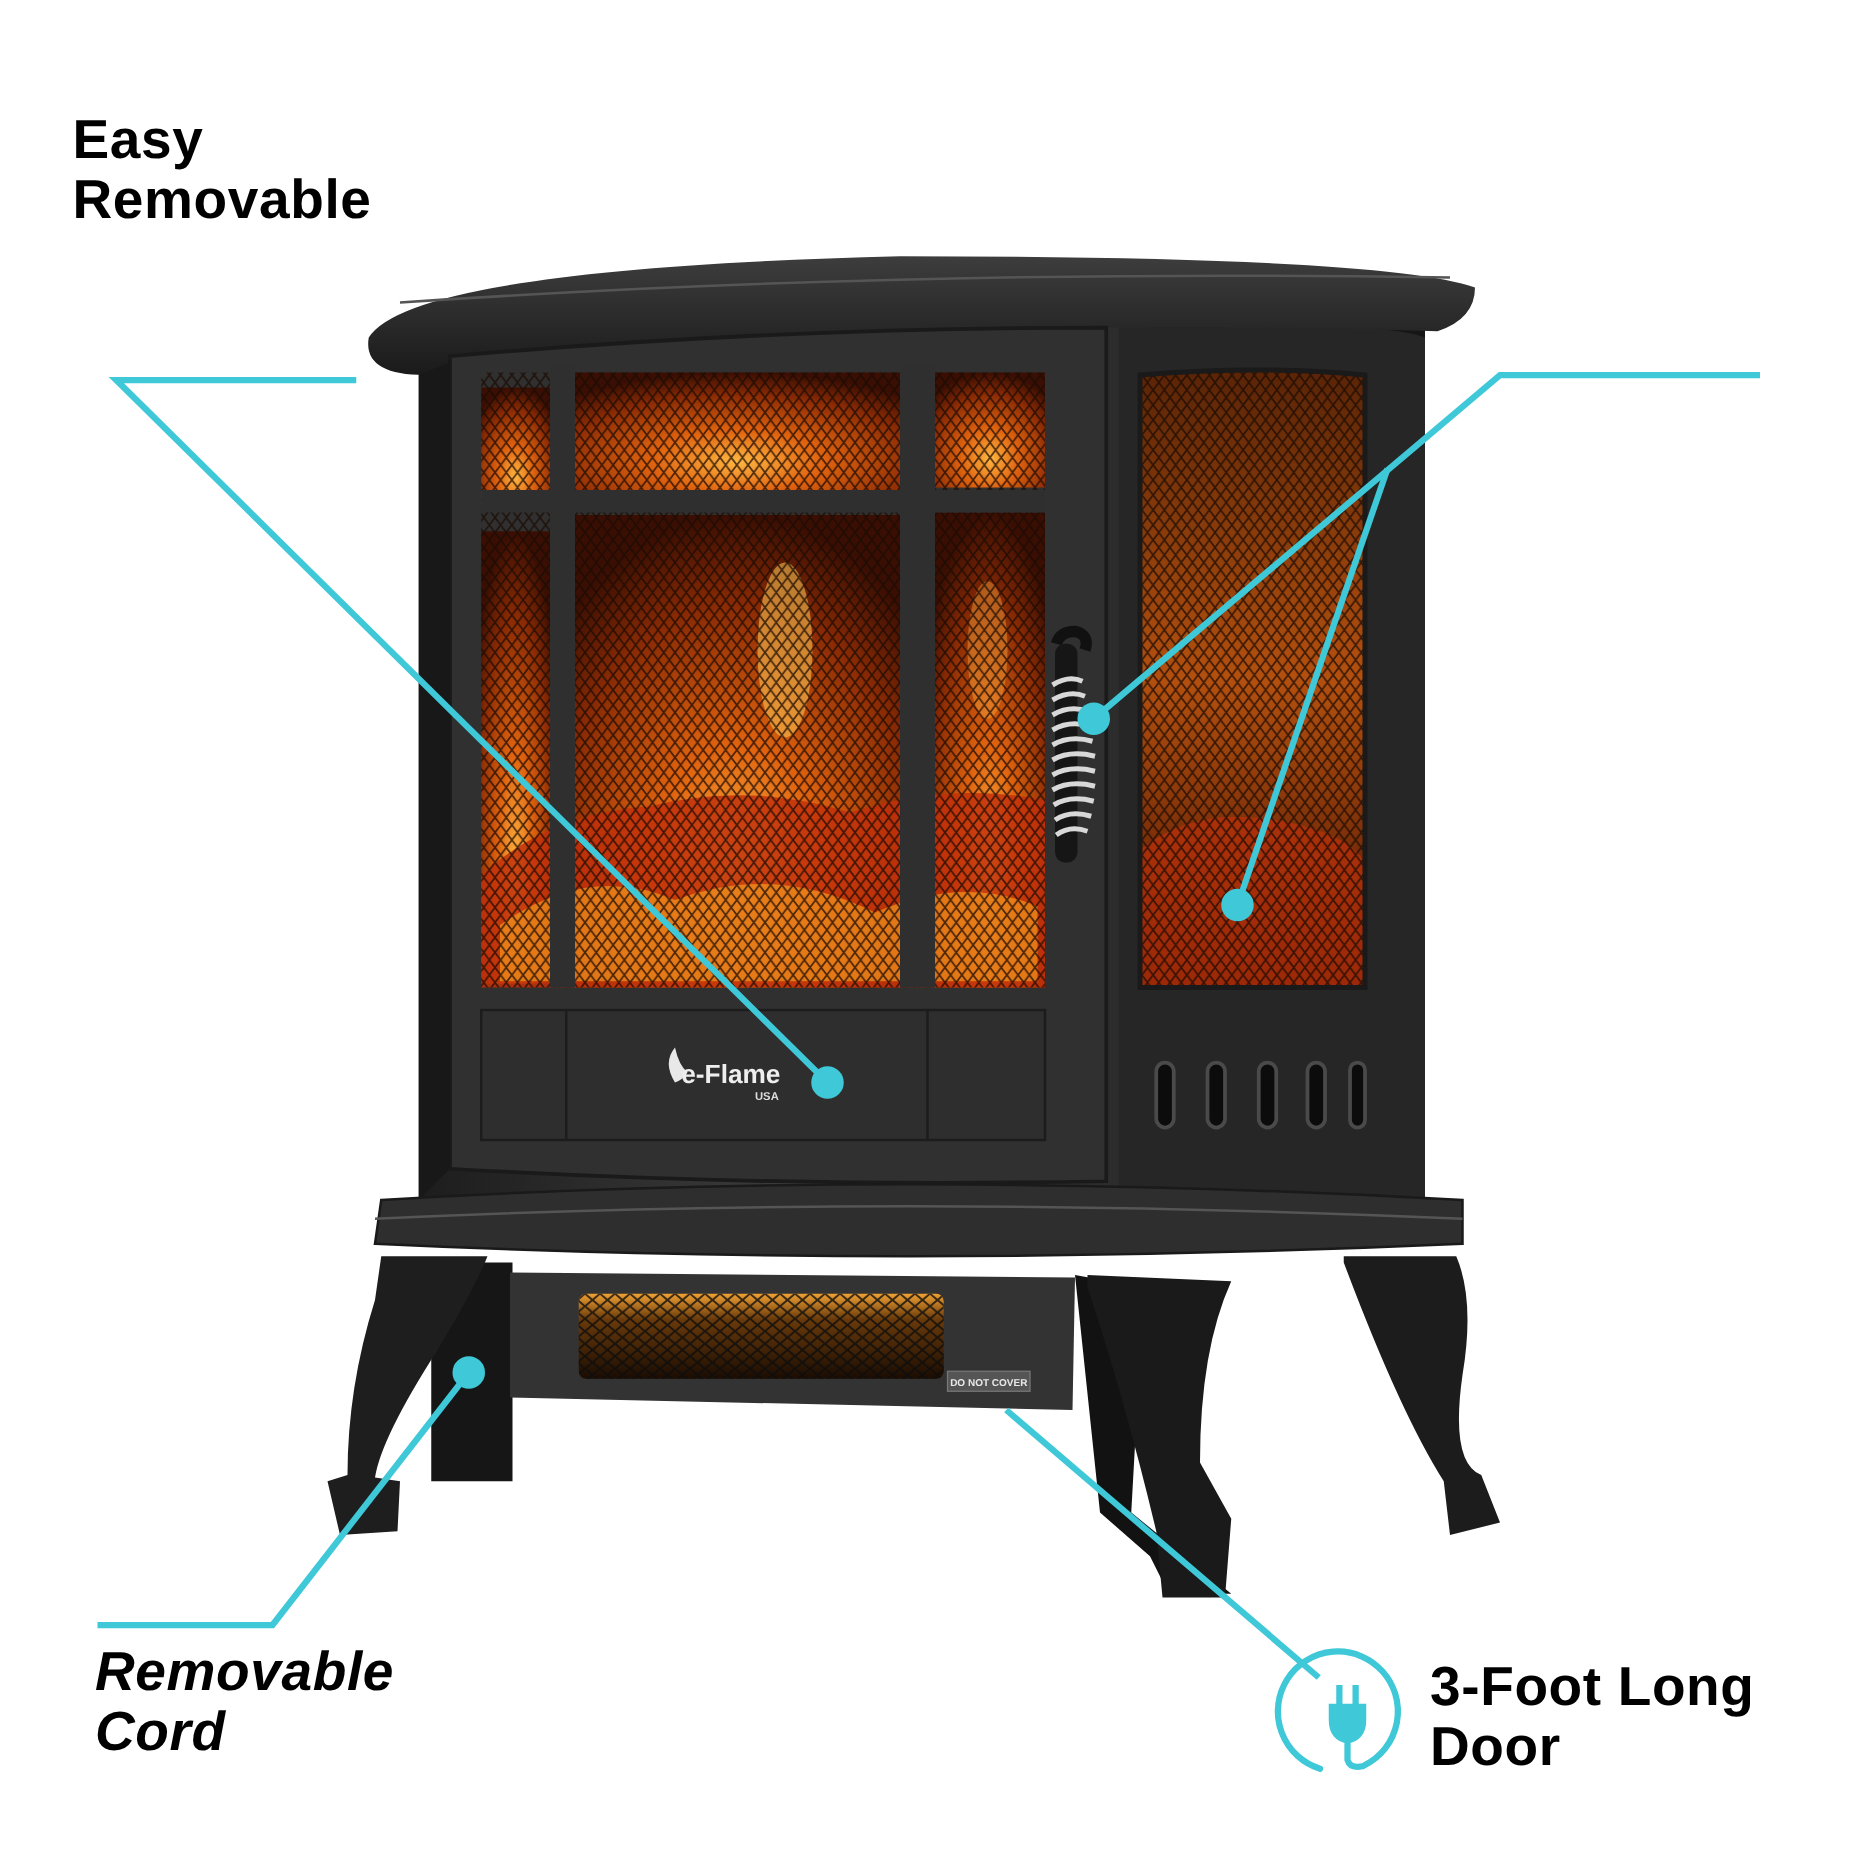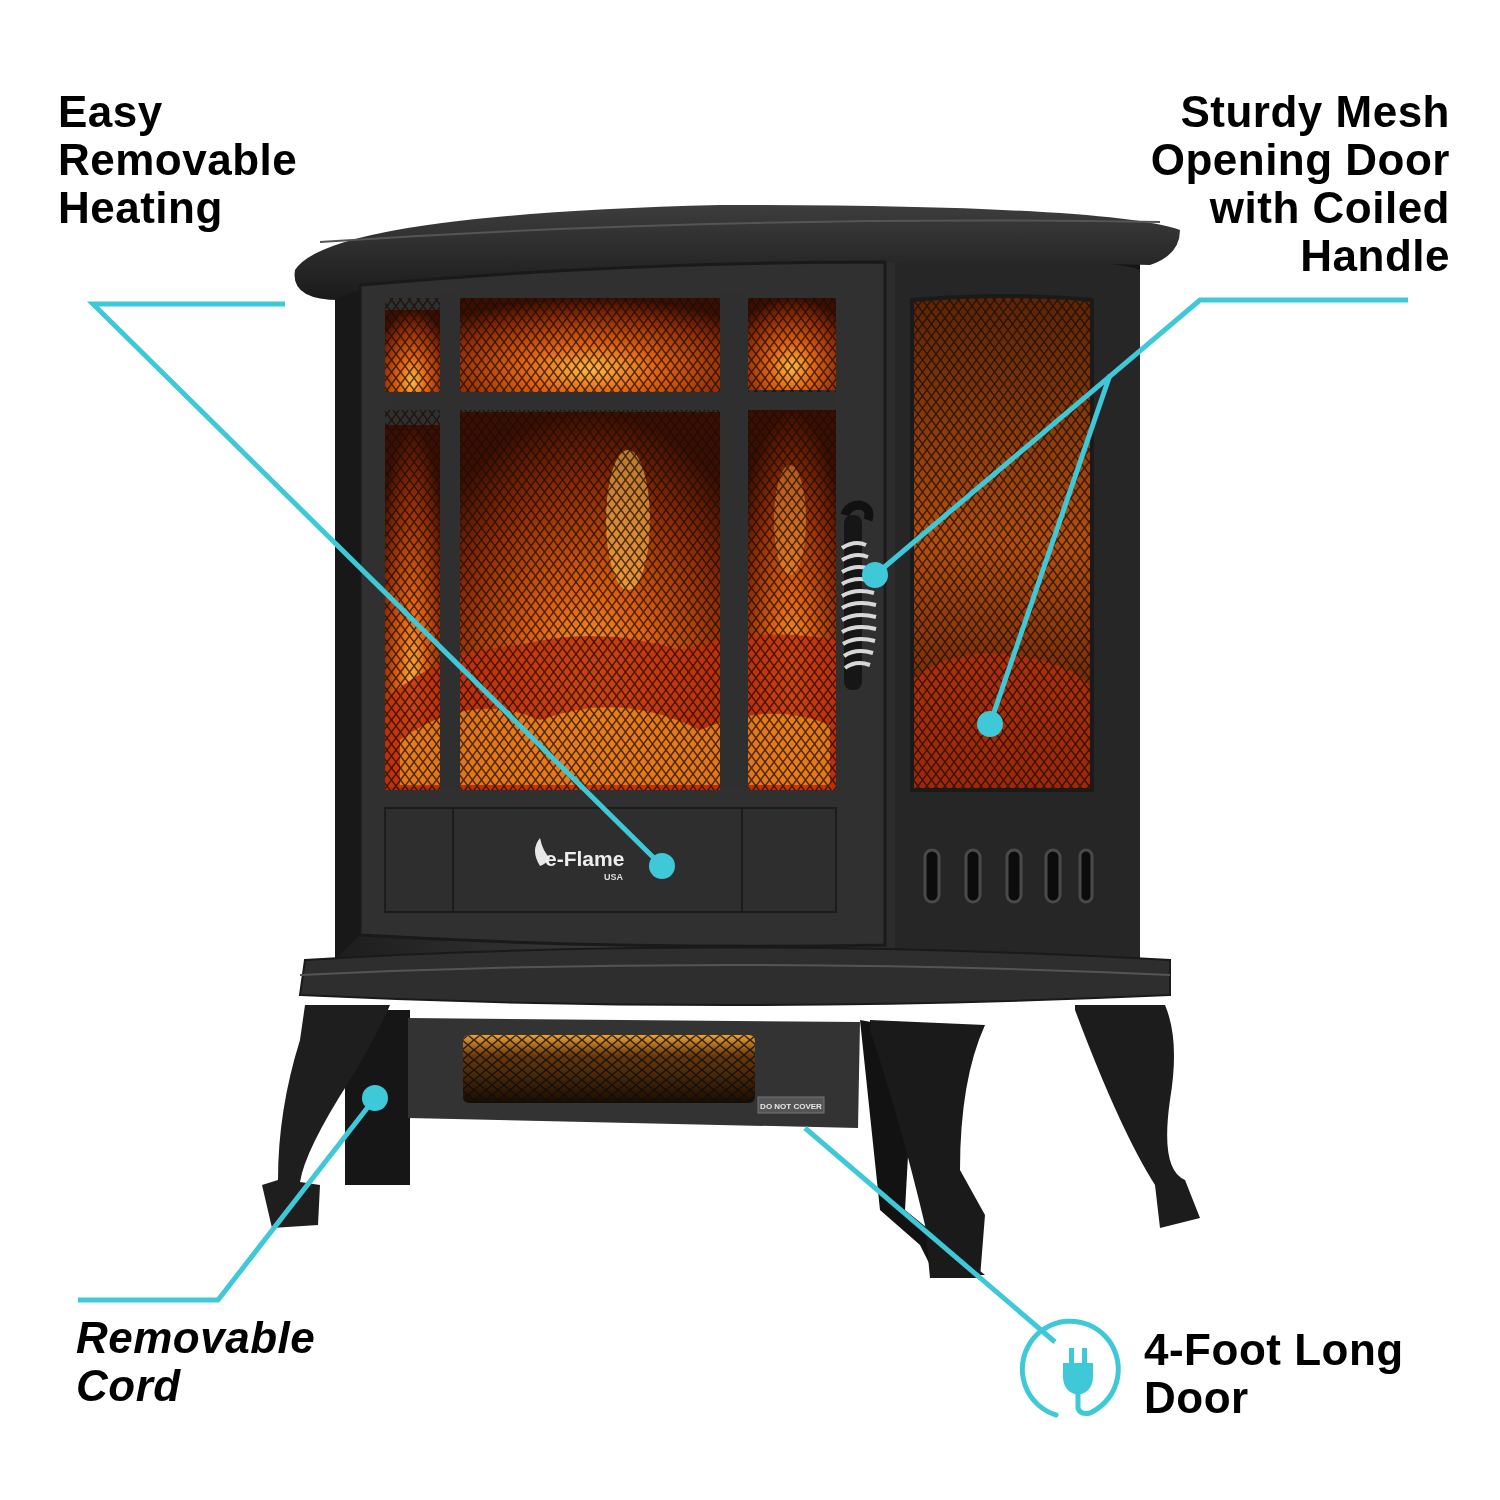--- a/index.html
+++ b/index.html
@@ -183,33 +183,26 @@
       <rect x="1082" y="1348" width="5" height="17" stroke="none"></rect>
       <path d="M1063 1363 L1093 1363 L1093 1376 Q1093 1392 1078 1395 Q1063 1392 1063 1376 Z" stroke="none"></path>
       <path d="M1078 1395 L1078 1408 Q1080 1415 1090 1413" fill="none" stroke-width="5" stroke-linecap="round"></path>
     </g>
   </svg>
 
   
   <div class="label" id="lbl-controls">
     <span>Easy</span>
     <span>Removable</span>
-    <span>Heating</span>
   </div>
 
-  <div class="label right" id="lbl-door">
-    <span>Sturdy Mesh</span>
-    <span>Opening Door</span>
-    <span>with Coiled</span>
-    <span>Handle</span>
-  </div>
 
   <div class="label" id="lbl-legs">
     <span>Removable</span>
     <span>Cord</span>
   </div>
 
   <div class="label" id="lbl-cord">
-    <span>4-Foot Long</span>
+    <span>3-Foot Long</span>
     <span>Door</span>
   </div>
 
 </div>
 
 </body></html>

